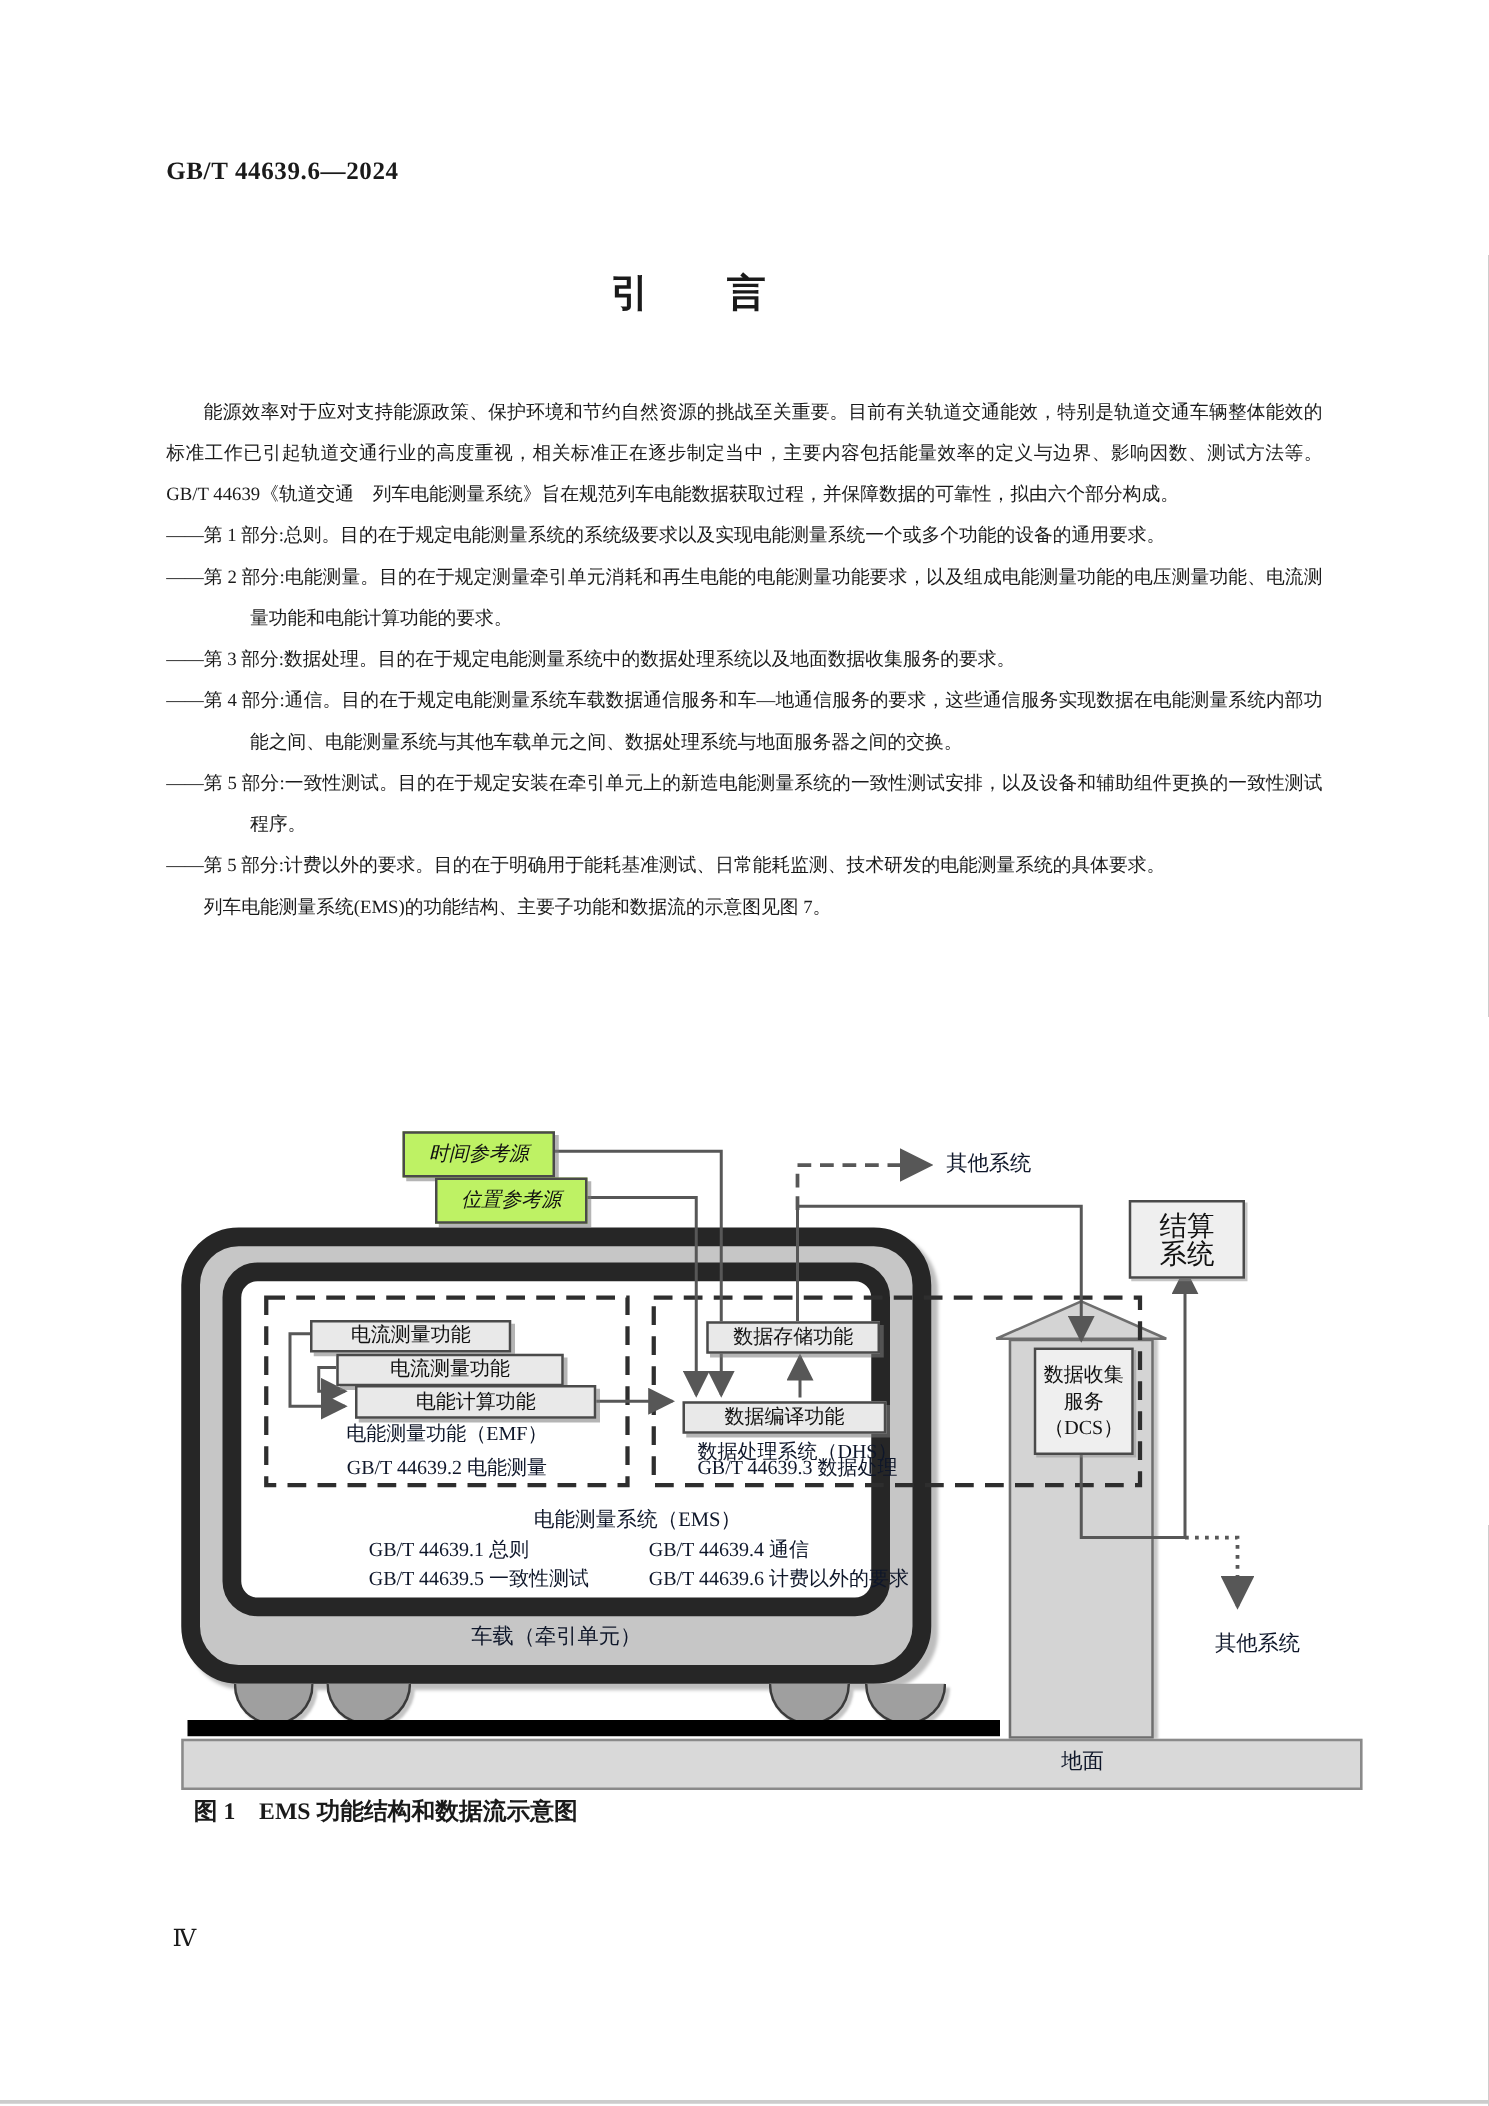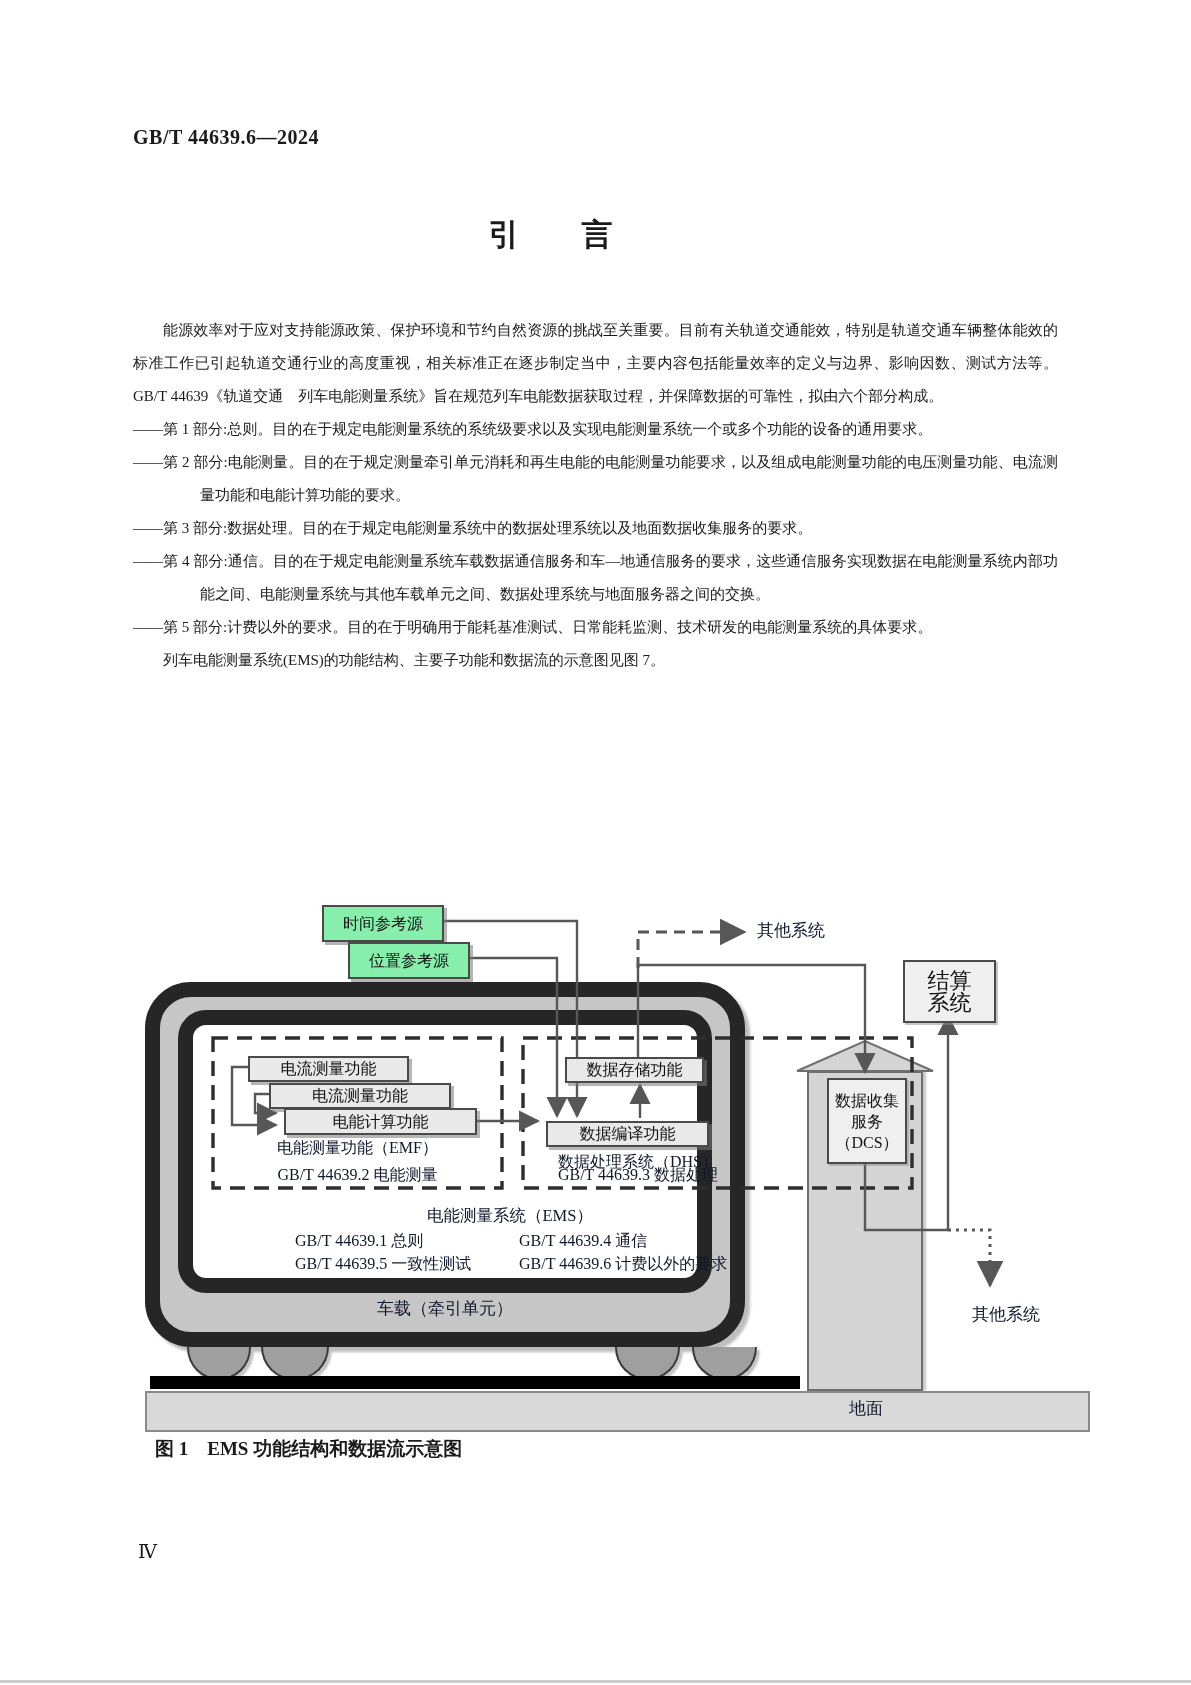--- a/index.html
+++ b/index.html
@@ -18,21 +18,21 @@
   .scan-edge{left:0;top:1680px;width:1191px;height:3px;background:#cccccc;}
 
   
   .diagram{left:120px;top:880px;width:970px;height:600px;}
   .gbox{
     position:absolute;background:#e6e6e6;border:2px solid #4a4a4a;
     box-shadow:3px 3px 0 rgba(120,120,120,0.55);
     display:flex;align-items:center;justify-content:center;
     font-size:16px;line-height:20px;text-align:center;color:#111;
   }
-  .refbox{background:#86efac;}
+  .refbox{background:#bef264;font-style:italic;}
   .fnbox{background:#e9e9e9;}
   .plainbox{background:#efefef;box-shadow:2px 2px 0 rgba(140,140,140,0.5);}
   .pre{white-space:pre-line;}
   .train-outer{
     position:absolute;left:25px;top:102px;width:570px;height:335px;
     border:15px solid #262626;border-radius:46px;background:#c6c6c6;
     box-shadow:5px 5px 3px #bdbdbd;
   }
   .train-inner{
     position:absolute;left:58px;top:130px;width:504px;height:253px;
@@ -59,20 +59,21 @@
   <div class="abs doc-header">GB/T 44639.6—2024</div>
 
   <div class="abs doc-title">引　　言</div>
 
   <div class="abs textblock">
     <p>能源效率对于应对支持能源政策、保护环境和节约自然资源的挑战至关重要。目前有关轨道交通能效，特别是轨道交通车辆整体能效的标准工作已引起轨道交通行业的高度重视，相关标准正在逐步制定当中，主要内容包括能量效率的定义与边界、影响因数、测试方法等。GB/T 44639《轨道交通　列车电能测量系统》旨在规范列车电能数据获取过程，并保障数据的可靠性，拟由六个部分构成。</p>
     <div class="li">——第 1 部分:总则。目的在于规定电能测量系统的系统级要求以及实现电能测量系统一个或多个功能的设备的通用要求。</div>
     <div class="li">——第 2 部分:电能测量。目的在于规定测量牵引单元消耗和再生电能的电能测量功能要求，以及组成电能测量功能的电压测量功能、电流测量功能和电能计算功能的要求。</div>
     <div class="li">——第 3 部分:数据处理。目的在于规定电能测量系统中的数据处理系统以及地面数据收集服务的要求。</div>
     <div class="li">——第 4 部分:通信。目的在于规定电能测量系统车载数据通信服务和车—地通信服务的要求，这些通信服务实现数据在电能测量系统内部功能之间、电能测量系统与其他车载单元之间、数据处理系统与地面服务器之间的交换。</div>
+    <div class="li">——第 5 部分:一致性测试。目的在于规定安装在牵引单元上的新造电能测量系统的一致性测试安排，以及设备和辅助组件更换的一致性测试程序。</div>
     <div class="li">——第 5 部分:计费以外的要求。目的在于明确用于能耗基准测试、日常能耗监测、技术研发的电能测量系统的具体要求。</div>
     <p>列车电能测量系统(EMS)的功能结构、主要子功能和数据流的示意图见图 7。</p>
   </div>
 
   <div class="abs diagram">
 
     <div class="train-outer"></div>
     <div class="train-inner"></div>
     <div class="dlabel center" style="left:25px;top:419px;width:600px;font-size:17px;">车载（牵引单元）</div>
 

